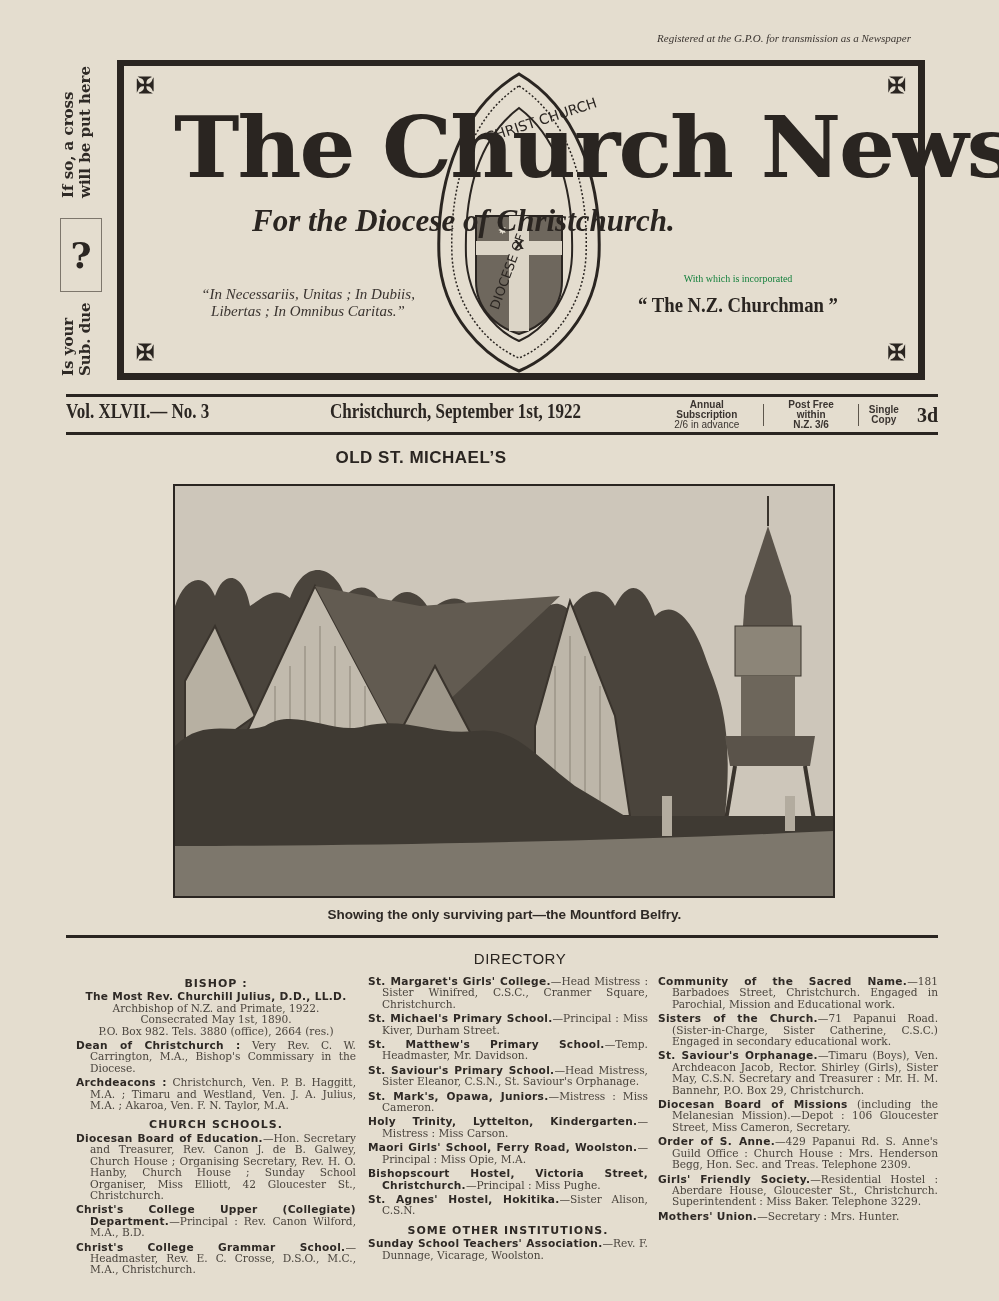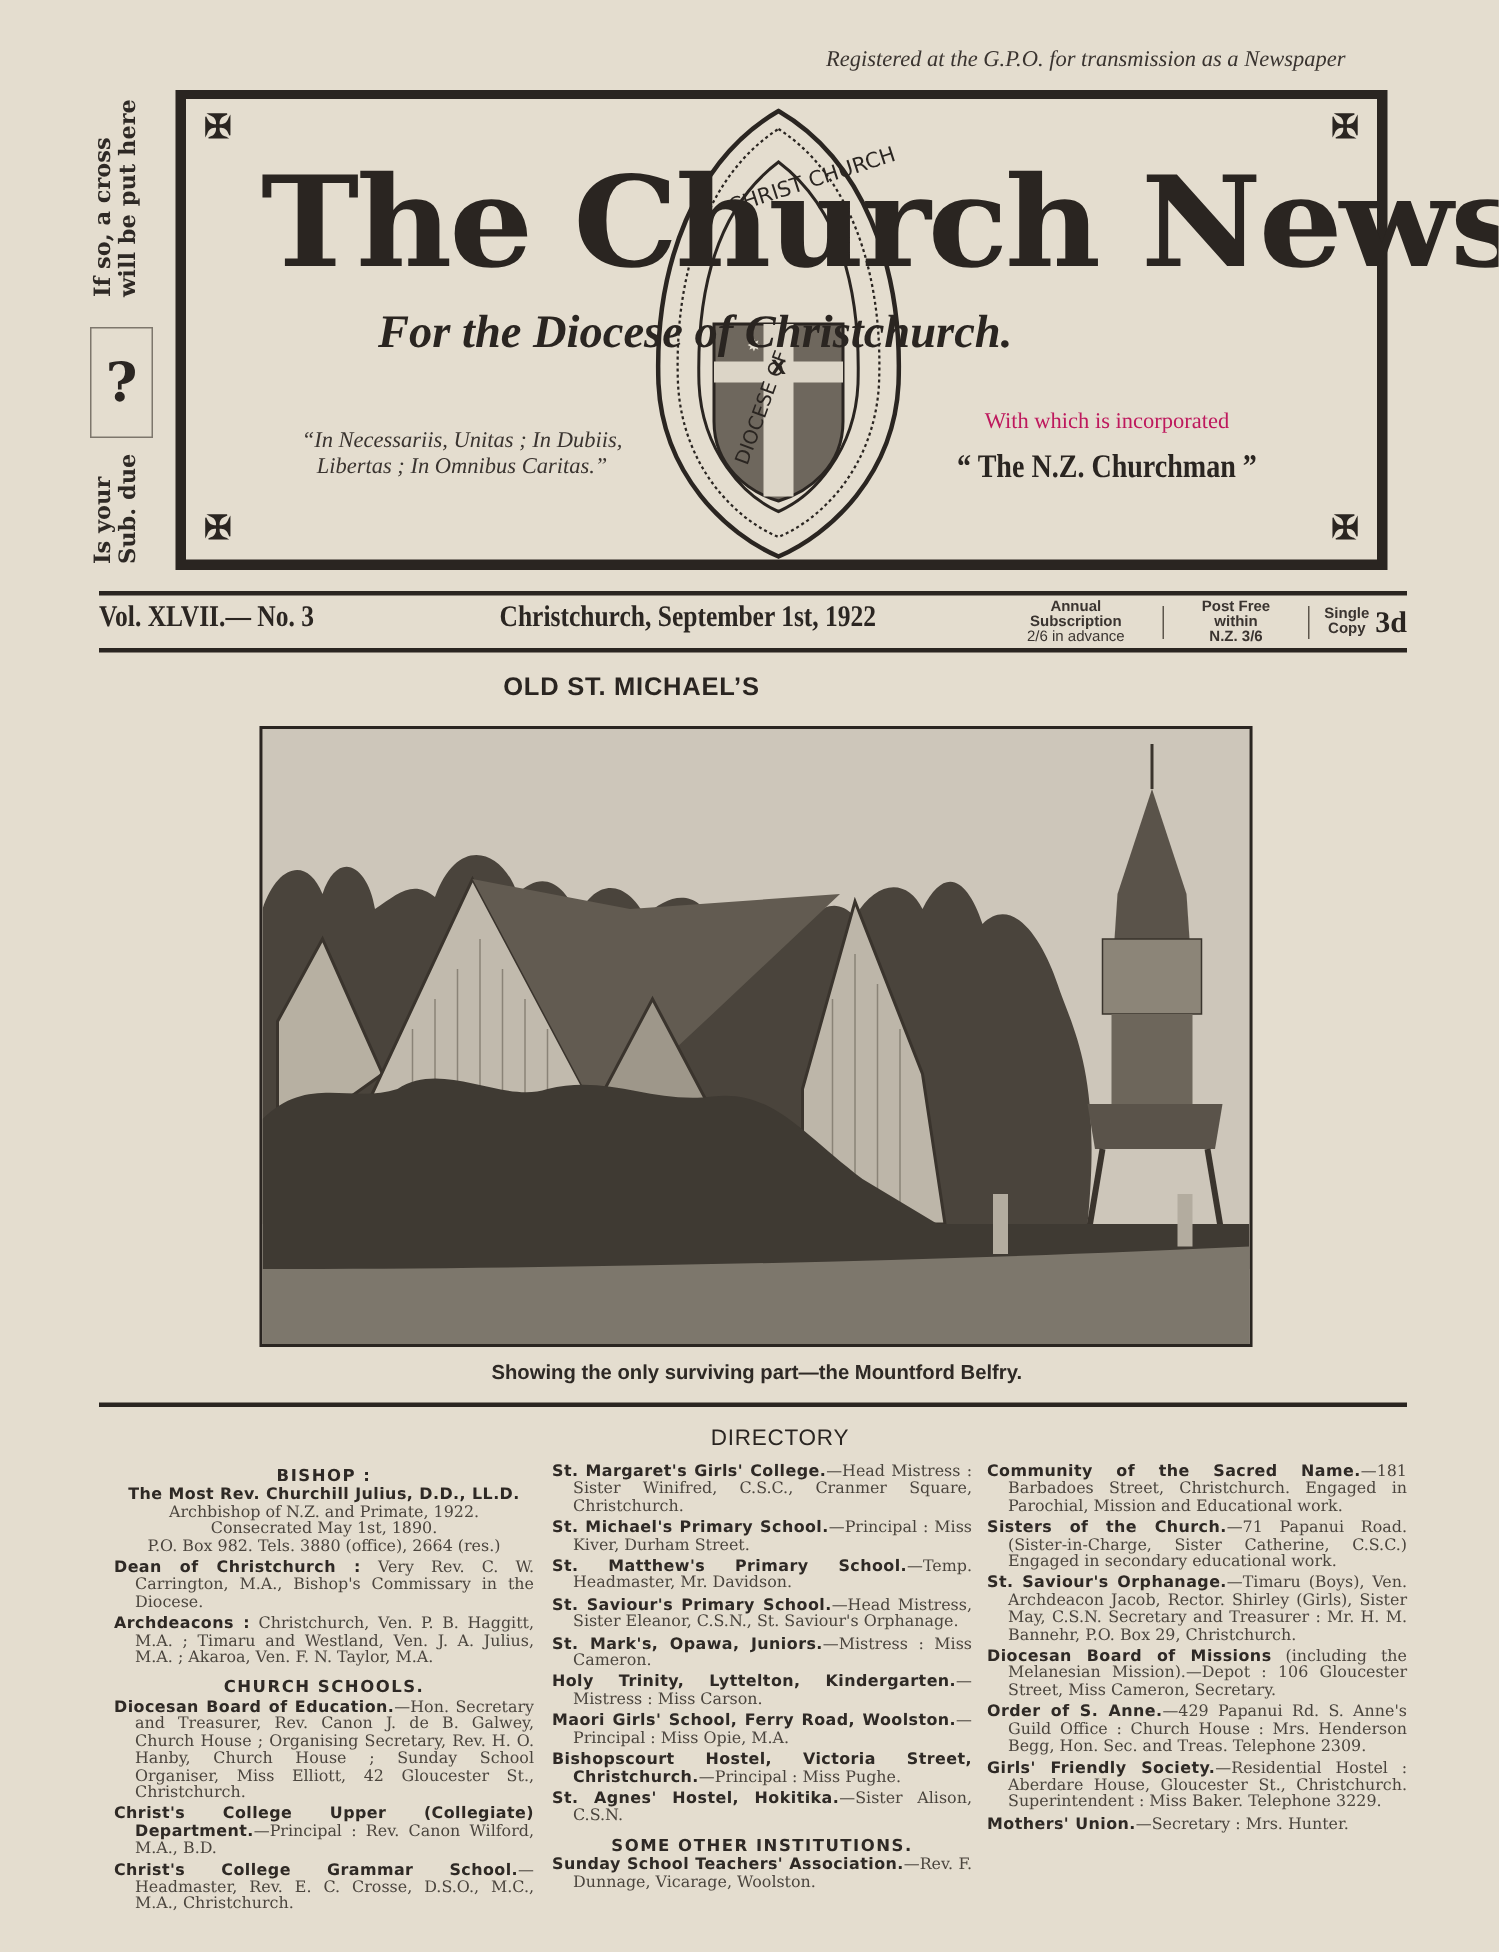--- a/index.html
+++ b/index.html
@@ -1,30 +1,30 @@
 <!DOCTYPE html>
 <html><head>
 <meta charset="utf-8">
 <style>
   html, body { margin:0; padding:0; }
   body { width:999px; height:1301px; background:#e4ddcf; position:relative; overflow:hidden; color:#2b2622; font-family:"DejaVu Serif", serif; }
   .abs { position:absolute; }
-  .reg { right:102px; top:32px; font-family:"Liberation Serif", serif; font-style:italic; font-size:15px; color:#3a3430; }
+  .reg { right:88px; top:32px; font-family:"Liberation Serif", serif; font-style:italic; font-size:11px; color:#3a3430; }
   
   .side { left:56px; top:48px; width:48px; height:328px; }
   .side .rot { position:absolute; transform:rotate(-90deg); transform-origin:left top; white-space:nowrap; font-family:"DejaVu Serif", serif; font-weight:bold; font-size:15px; line-height:17px; color:#2e2925; }
   .qbox { position:absolute; left:4px; top:170px; width:40px; height:72px; border:1px solid #7d766c; display:flex; align-items:center; justify-content:center; font-family:"DejaVu Serif", serif; font-weight:bold; font-size:36px; }
   
   .mast { left:117px; top:60px; width:808px; height:320px; border:7px solid #2a2521; box-sizing:border-box; border-top-width:6px; }
   .cross { position:absolute; font-size:22px; font-weight:bold; color:#2a2521; line-height:1; }
   .title { position:absolute; left:50px; top:30px; font-family:"DejaVu Serif", serif; font-weight:bold; font-size:88px; letter-spacing:-2px; color:#2a2521; white-space:nowrap; transform:scaleY(0.95); }
   .subtitle { position:absolute; left:128px; top:137px; font-family:"Liberation Serif", serif; font-style:italic; font-weight:bold; font-size:31px; color:#2a2521; white-space:nowrap; }
   .motto { position:absolute; left:44px; top:220px; width:280px; text-align:center; font-family:"Liberation Serif", serif; font-style:italic; font-size:15px; line-height:17px; color:#3a3430; }
   .incorp { position:absolute; right:60px; top:207px; width:240px; text-align:center; }
-  .incorp .a { font-family:"Liberation Serif", serif; font-size:15px; color:#be185d; }
+  .incorp .a { font-family:"Liberation Serif", serif; font-size:10px; color:#15803d; }
   .incorp .b { font-family:"Liberation Serif", serif; font-weight:bold; font-size:22px; margin-top:8px; color:#2a2521; transform:scaleX(0.85); }
   .seal { position:absolute; left:300px; top:0px; width:190px; height:310px; }
   
   .rule { position:absolute; left:66px; width:872px; background:#2a2521; }
   .volline { left:66px; top:400px; width:872px; height:30px; display:flex; align-items:flex-start; font-family:"Liberation Serif", serif; }
   .vol { font-weight:bold; font-size:20px; transform:scaleX(0.85); transform-origin:left center; width:230px; white-space:nowrap; }
   .date { font-weight:bold; font-size:20px; transform:scaleX(0.85); transform-origin:left center; margin-left:40px; width:330px; white-space:nowrap; }
   .subs { display:flex; align-items:center; margin-left:auto; font-family:"Liberation Sans", sans-serif; font-size:10px; line-height:10px; font-weight:bold; color:#3a3430; }
   .subs .cell { text-align:center; padding:0 10px; }
   .subs .sep { width:1px; height:22px; background:#5d564c; }
@@ -102,21 +102,21 @@
     <div class="cell">
       <div>Annual Subscription</div>
       <div style="font-weight:normal">2/6 in advance</div>
     </div>
     <div class="sep"></div>
     <div class="cell">
       <div>Post Free within</div>
       <div>N.Z. 3/6</div>
     </div>
     <div class="sep"></div>
-    <div class="cell" style="display:flex; align-items:center; padding-right:0;">
+    <div class="cell" style="display:flex; align-items:center; padding-right:0;gap:14px;">
       <div>
           <div>Single</div>
           <div>Copy</div>
         </div>
       <span class="big">3d</span>
     </div>
   </div>
 </div>
 <div class="rule" style="top:432px; height:3px;"></div>
 

